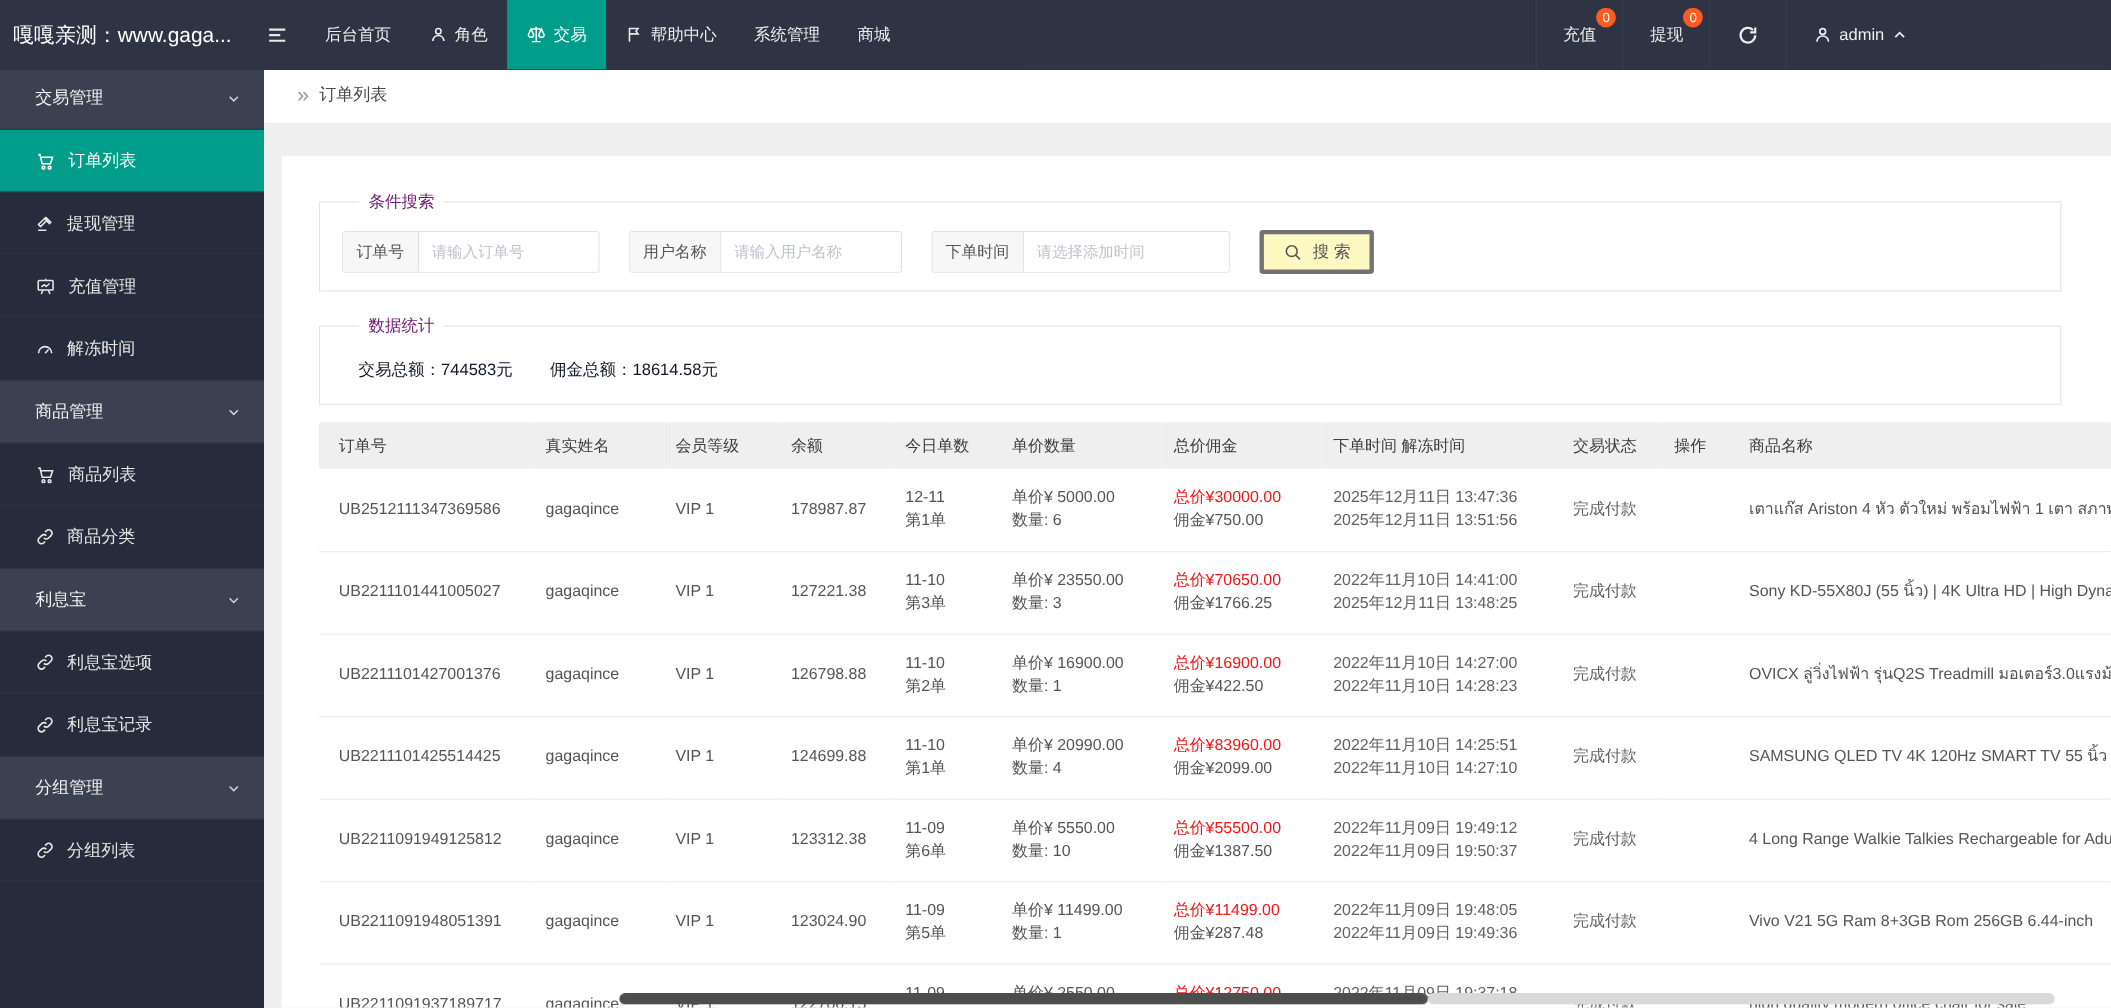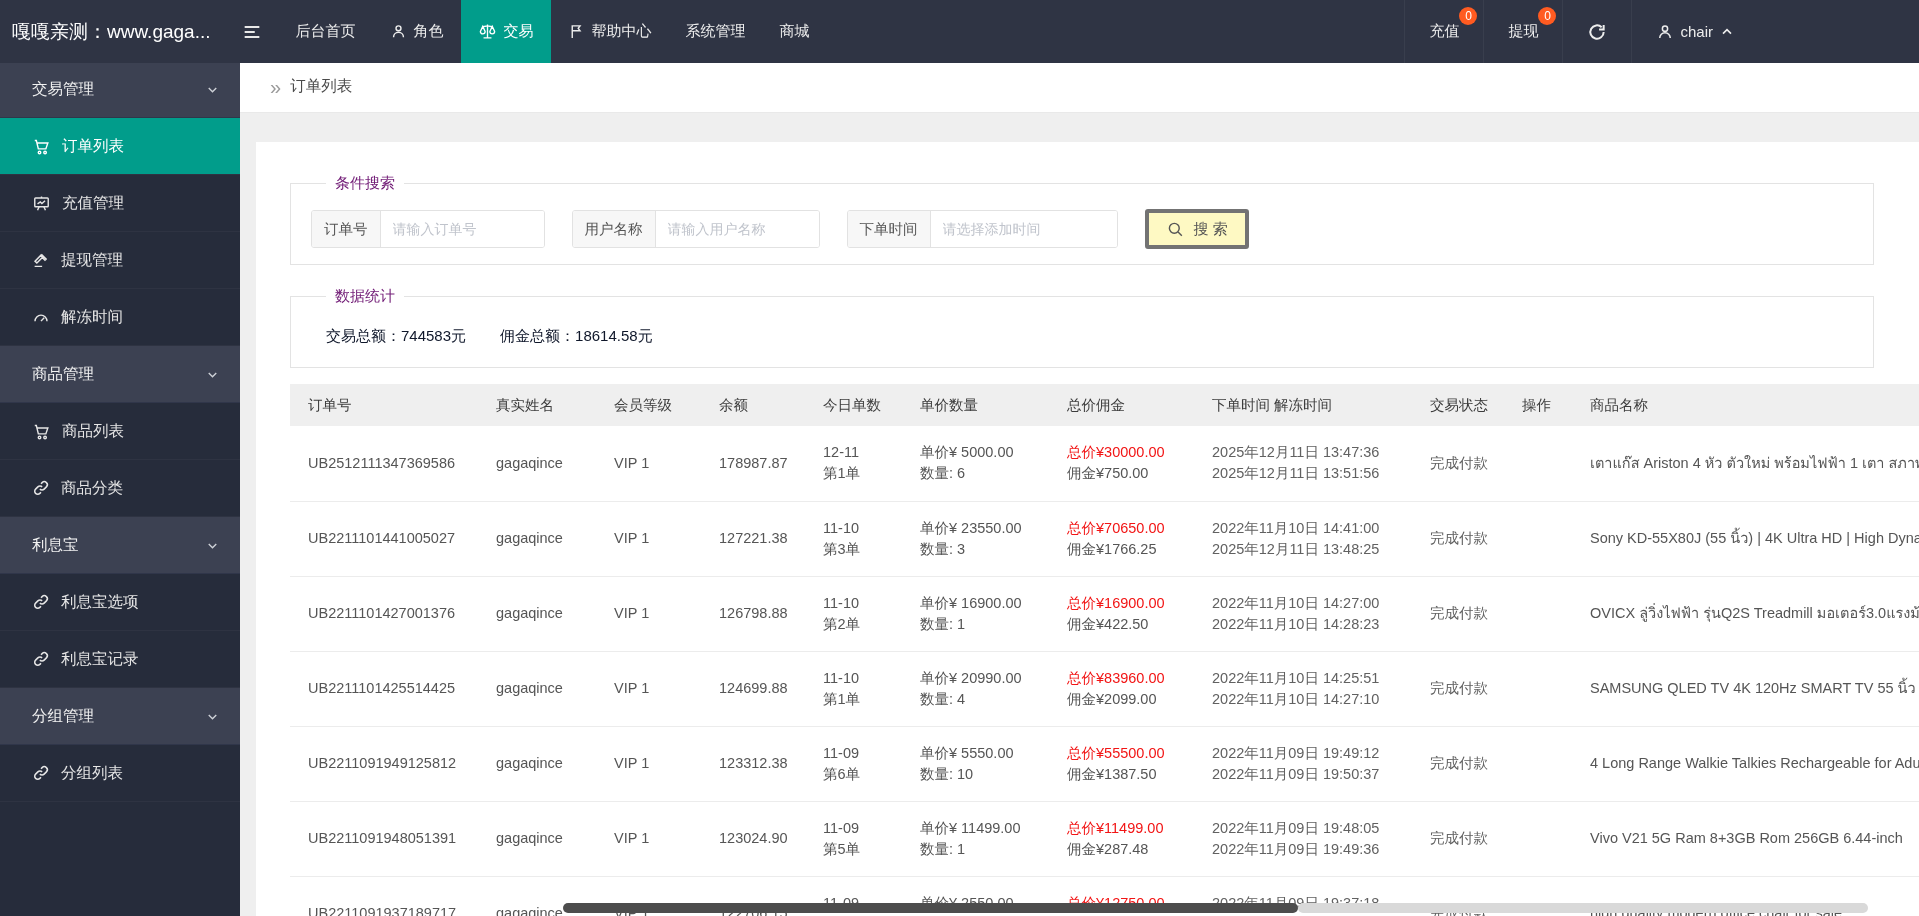--- a/index.html
+++ b/index.html
@@ -151,21 +151,21 @@
           </svg>
       </span>
     </div>
     <div class="nav-chip">
       <span class="icon">
         <svg width="18" height="18" viewBox="0 0 24 24" fill="none" stroke="currentColor" stroke-width="2">
             <circle cx="12" cy="7.5" r="3.5"></circle>
             <path d="M5 20c0-3.9 3.1-7 7-7s7 3.1 7 7"></path>
           </svg>
       </span>
-      <span>chair</span>
+      <span>admin</span>
       <span class="icon">
         <svg width="16" height="16" viewBox="0 0 24 24" fill="none" stroke="currentColor" stroke-width="2.4">
             <path d="M6 14.5l6-6 6 6"></path>
           </svg>
       </span>
     </div>
   </div>
 </div>
 
 <div class="sidebar" id="sidebar">
@@ -182,34 +182,34 @@
         <svg width="19" height="19" viewBox="0 0 24 24" fill="none" stroke="currentColor" stroke-width="1.8">
           <circle cx="9.5" cy="19.5" r="1.6"></circle>
           <circle cx="16.5" cy="19.5" r="1.6"></circle>
           <path d="M3.5 4.5h2L8 15h9.5L20 7.5H6.3"></path>
         </svg>
       </span>
       <span>订单列表</span>
     </div>
     <div class="side-item">
       <span class="icon">
+        <svg width="18" height="18" viewBox="0 0 24 24" fill="none" stroke="currentColor" stroke-width="1.9">
+          <path d="M12.5 4.5l7 7M11 6l7 7M12 5.5l-8 8 2.5 2.5 8-8zM3.5 20.5h10"></path>
+        </svg>
+      </span>
+      <span>提现管理</span>
+    </div>
+    <div class="side-item">
+      <span class="icon">
         <svg width="19" height="19" viewBox="0 0 24 24" fill="none" stroke="currentColor" stroke-width="1.8">
           <rect x="3.5" y="5" width="17" height="11" rx="1"></rect>
           <path d="M12 3v2M9 16l-2 4.5M15 16l2 4.5M7 12.5l3.5-2.5 2 2 4-3.5"></path>
         </svg>
       </span>
       <span>充值管理</span>
-    </div>
-    <div class="side-item">
-      <span class="icon">
-        <svg width="18" height="18" viewBox="0 0 24 24" fill="none" stroke="currentColor" stroke-width="1.9">
-          <path d="M12.5 4.5l7 7M11 6l7 7M12 5.5l-8 8 2.5 2.5 8-8zM3.5 20.5h10"></path>
-        </svg>
-      </span>
-      <span>提现管理</span>
     </div>
     <div class="side-item">
       <span class="icon">
         <svg width="18" height="18" viewBox="0 0 24 24" fill="none" stroke="currentColor" stroke-width="1.9">
           <path d="M4 17.5a8 8 0 1 1 16 0"></path>
           <path d="M12 17.5l4.2-4.6"></path>
         </svg>
       </span>
       <span>解冻时间</span>
     </div>

